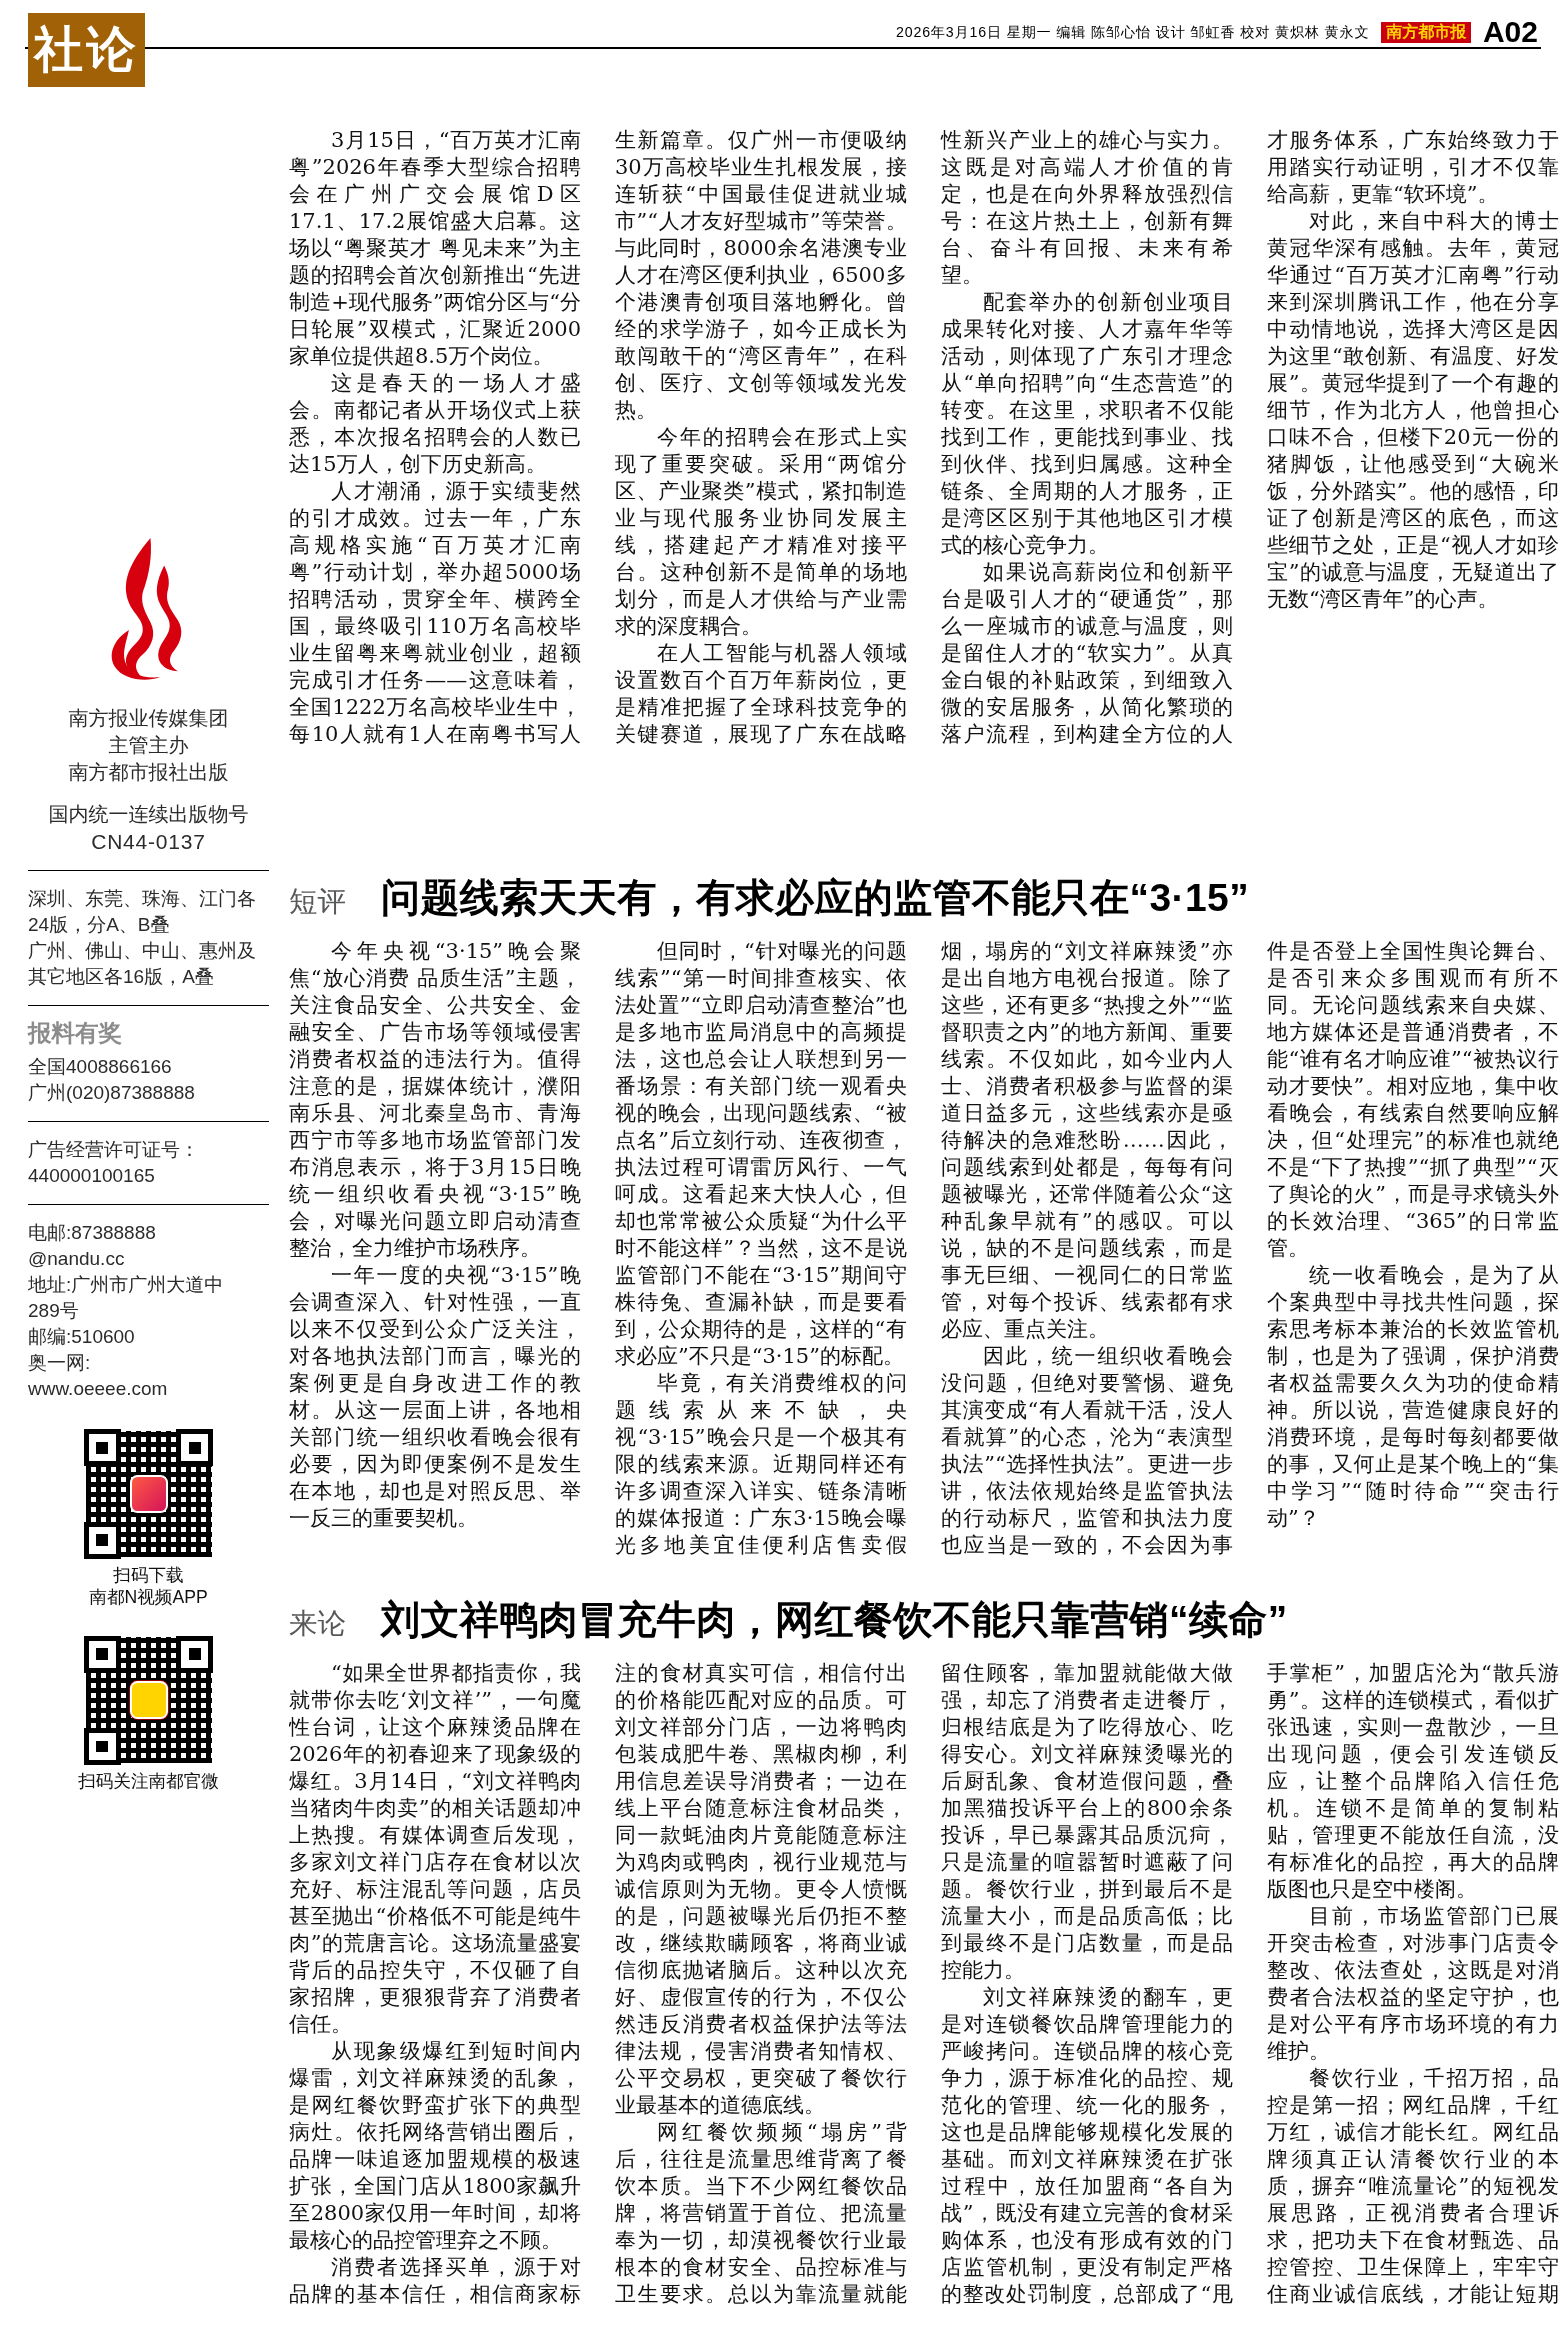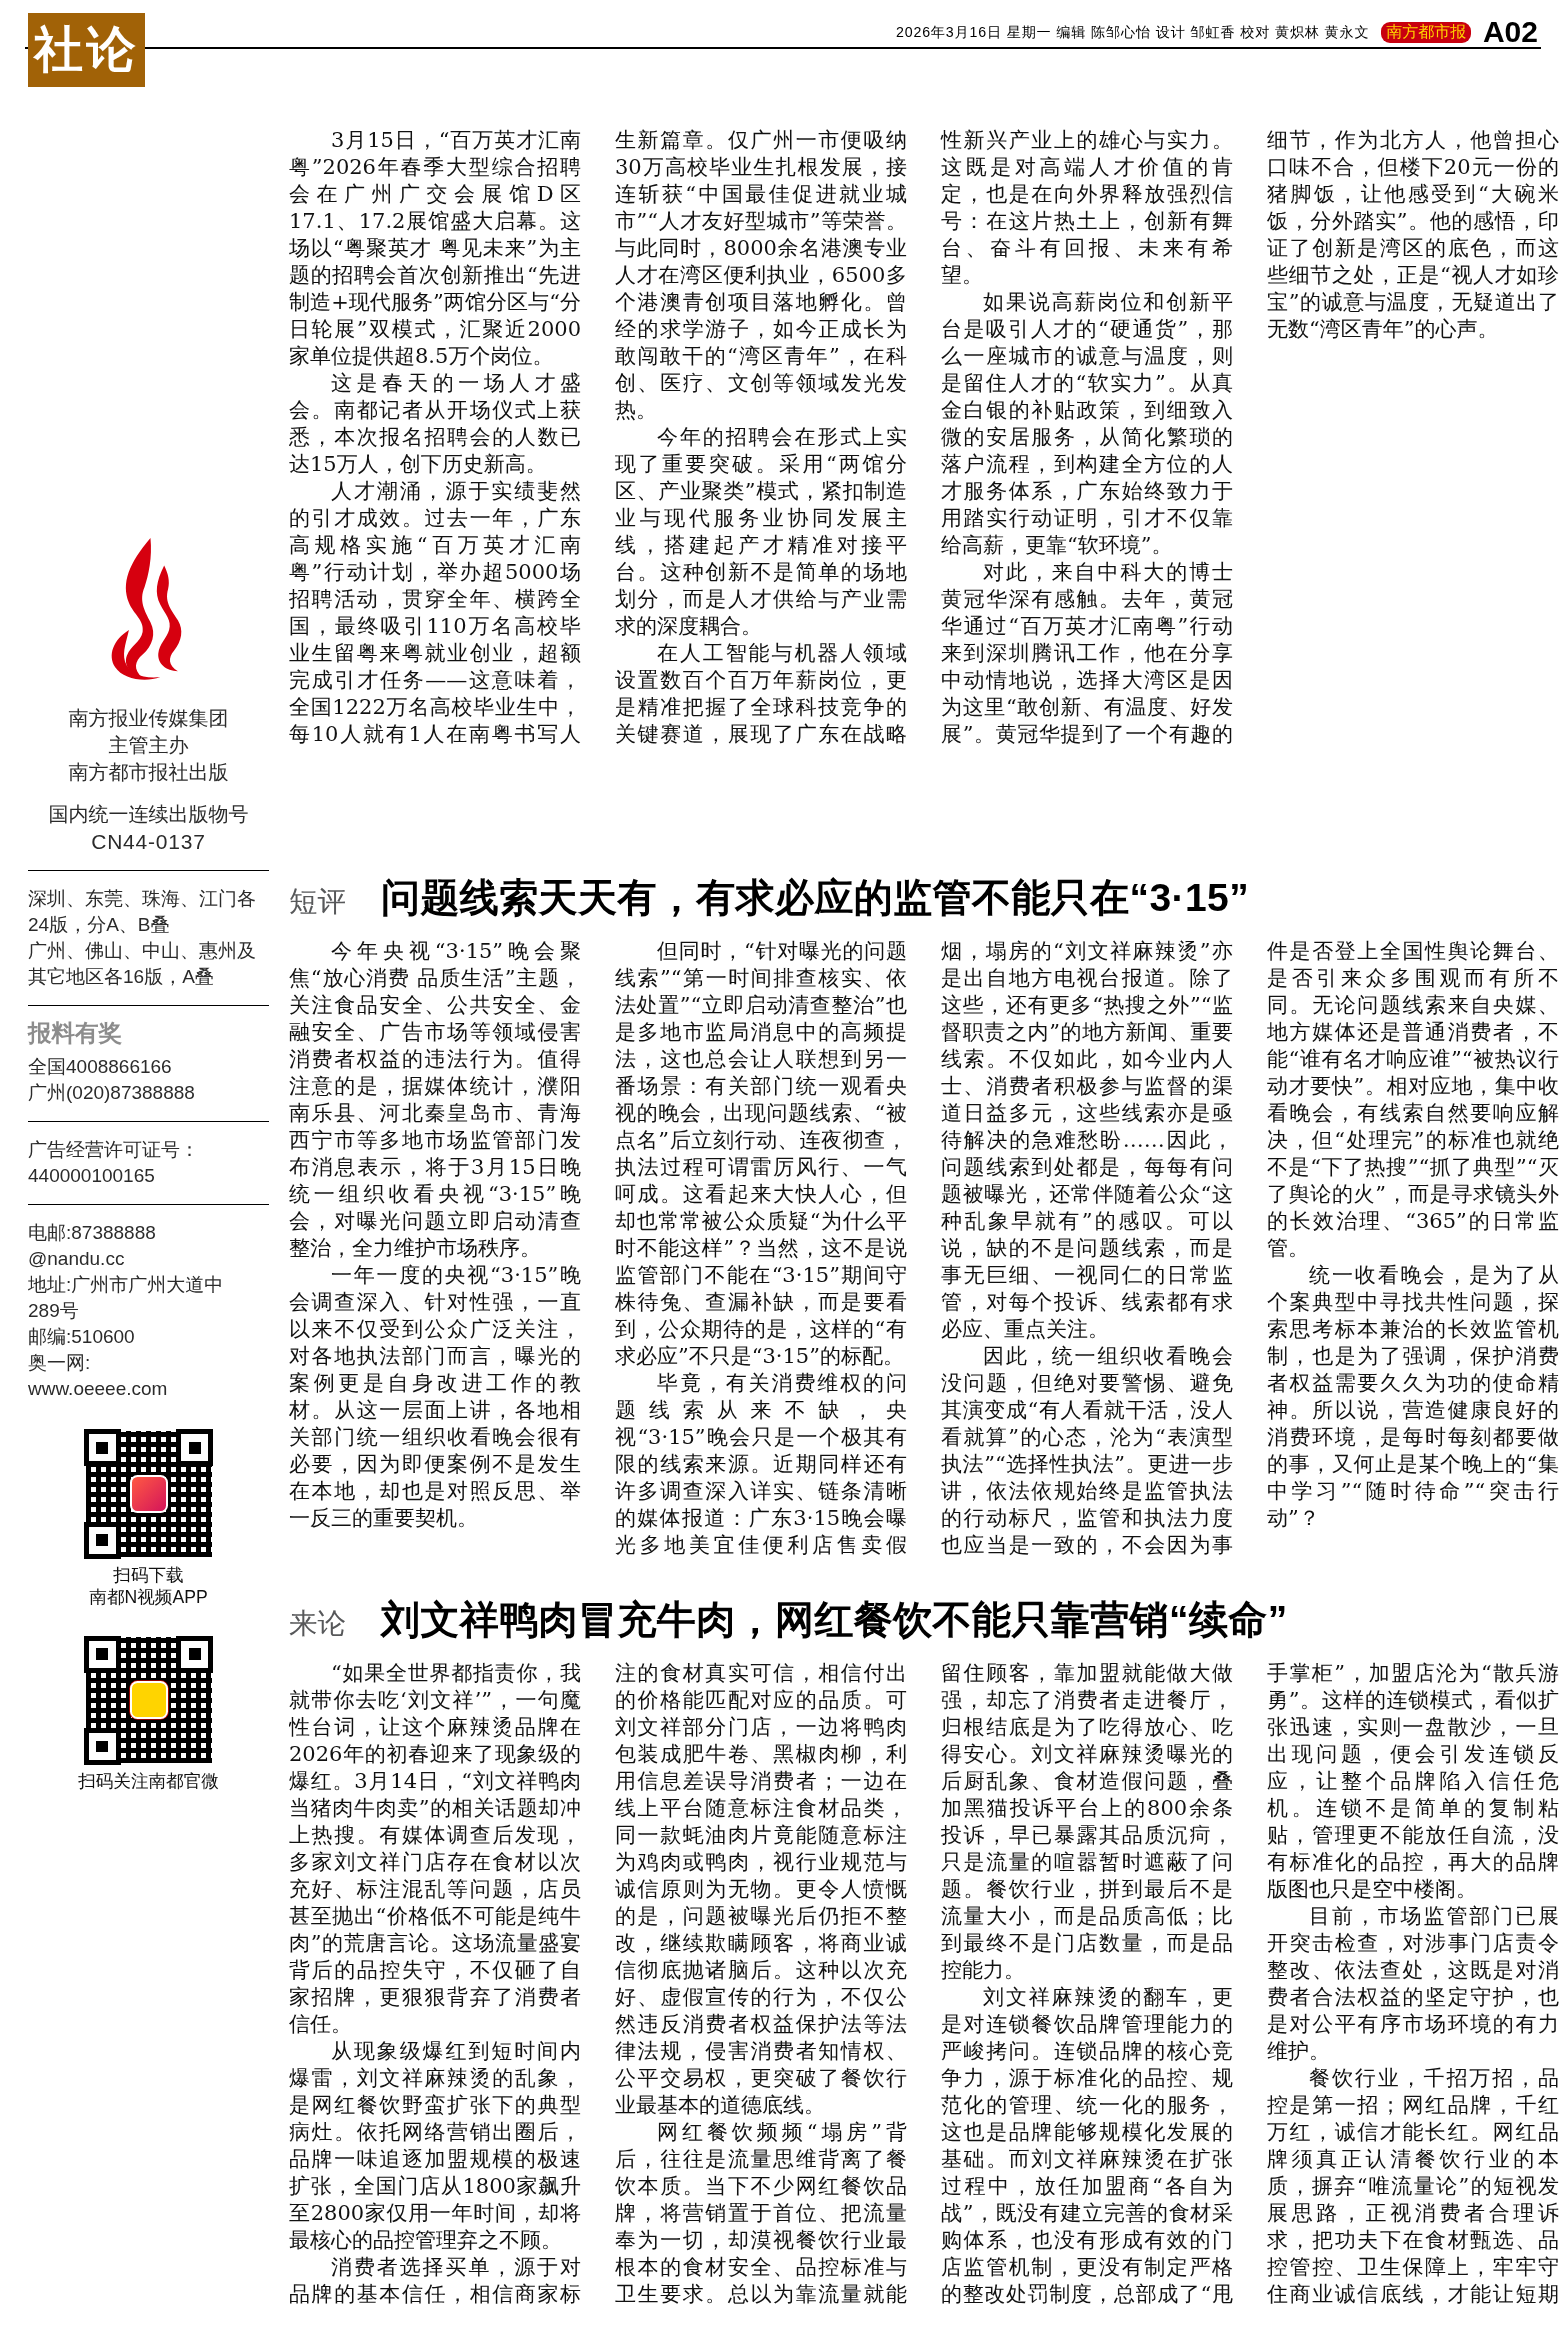--- a/index.html
+++ b/index.html
@@ -5,21 +5,21 @@
   html,body{margin:0;padding:0;}
   body{width:1560px;height:2342px;position:relative;background:#fff;color:#1a1a1a;
        font-family:"Liberation Sans",sans-serif;overflow:hidden;}
   
   .top-rule{position:absolute;left:25px;top:47px;width:1516px;border-top:2.5px solid #000;}
   .edition-box{position:absolute;left:28px;top:13.4px;width:117px;height:74px;background:#a16207;
        display:flex;align-items:center;justify-content:center;z-index:2;}
   .edition-box span{color:#fff;font-size:49px;font-weight:bold;letter-spacing:3.4px;}
   .head-right{position:absolute;right:22px;top:15px;display:flex;align-items:center;gap:11.7px;}
   .dateline{font-size:14.2px;color:#000;letter-spacing:0.8px;}
-  .masthead{background:#c8000f;color:#ffd400;font-weight:normal;font-size:16px;padding:2.5px 5px;line-height:1;border-radius:9px;}
+  .masthead{background:#c8000f;color:#ffd400;font-weight:bold;font-size:16px;padding:2.5px 5px;line-height:1;}
   .pagenum{font-size:30px;font-weight:900;color:#000;}
   
   .sidebar{position:absolute;left:28px;top:536px;width:241px;font-size:19px;line-height:25px;color:#2b2b2b;}
   .flame-wrap{display:flex;justify-content:center;margin-bottom:22px;}
   .sb-center{text-align:center;font-size:20px;line-height:27px;}
   .sb-left{text-align:left;font-size:19px;line-height:26px;}
   .sb-divider{border-top:0.8px solid #000;margin:15px 0;}
   .sb-gray-title{color:#8c8c8c;font-weight:bold;font-size:23.5px;margin:1.7px 0 8.4px 0;}
   .issn{font-size:21px;letter-spacing:0.8px;}
   .qr-block{margin-top:28.5px;display:flex;flex-direction:column;align-items:center;}
@@ -141,20 +141,21 @@
   </div>
 </div>
 
 <section class="article a1">
   <div class="colflow cf1">
       <p>3月15日，“百万英才汇南粤”2026年春季大型综合招聘会在广州广交会展馆D区17.1、17.2展馆盛大启幕。这场以“粤聚英才 粤见未来”为主题的招聘会首次创新推出“先进制造+现代服务”两馆分区与“分日轮展”双模式，汇聚近2000家单位提供超8.5万个岗位。</p>
       <p>这是春天的一场人才盛会。南都记者从开场仪式上获悉，本次报名招聘会的人数已达15万人，创下历史新高。</p>
       <p>人才潮涌，源于实绩斐然的引才成效。过去一年，广东高规格实施“百万英才汇南粤”行动计划，举办超5000场招聘活动，贯穿全年、横跨全国，最终吸引110万名高校毕业生留粤来粤就业创业，超额完成引才任务——这意味着，全国1222万名高校毕业生中，每10人就有1人在南粤书写人生新篇章。仅广州一市便吸纳30万高校毕业生扎根发展，接连斩获“中国最佳促进就业城市”“人才友好型城市”等荣誉。与此同时，8000余名港澳专业人才在湾区便利执业，6500多个港澳青创项目落地孵化。曾经的求学游子，如今正成长为敢闯敢干的“湾区青年”，在科创、医疗、文创等领域发光发热。</p>
       <p>今年的招聘会在形式上实现了重要突破。采用“两馆分区、产业聚类”模式，紧扣制造业与现代服务业协同发展主线，搭建起产才精准对接平台。这种创新不是简单的场地划分，而是人才供给与产业需求的深度耦合。</p>
       <p>在人工智能与机器人领域设置数百个百万年薪岗位，更是精准把握了全球科技竞争的关键赛道，展现了广东在战略性新兴产业上的雄心与实力。这既是对高端人才价值的肯定，也是在向外界释放强烈信号：在这片热土上，创新有舞台、奋斗有回报、未来有希望。</p>
+      <p>配套举办的创新创业项目成果转化对接、人才嘉年华等活动，则体现了广东引才理念从“单向招聘”向“生态营造”的转变。在这里，求职者不仅能找到工作，更能找到事业、找到伙伴、找到归属感。这种全链条、全周期的人才服务，正是湾区区别于其他地区引才模式的核心竞争力。</p>
       <p>如果说高薪岗位和创新平台是吸引人才的“硬通货”，那么一座城市的诚意与温度，则是留住人才的“软实力”。从真金白银的补贴政策，到细致入微的安居服务，从简化繁琐的落户流程，到构建全方位的人才服务体系，广东始终致力于用踏实行动证明，引才不仅靠给高薪，更靠“软环境”。</p>
       <p>对此，来自中科大的博士黄冠华深有感触。去年，黄冠华通过“百万英才汇南粤”行动来到深圳腾讯工作，他在分享中动情地说，选择大湾区是因为这里“敢创新、有温度、好发展”。黄冠华提到了一个有趣的细节，作为北方人，他曾担心口味不合，但楼下20元一份的猪脚饭，让他感受到“大碗米饭，分外踏实”。他的感悟，印证了创新是湾区的底色，而这些细节之处，正是“视人才如珍宝”的诚意与温度，无疑道出了无数“湾区青年”的心声。</p>
     </div>
 </section>
 
 <section class="article a2">
   <div class="sec-head">
     <span class="sec-label">短评</span>
     <h2>问题线索天天有，有求必应的监管不能只在“3·15”</h2>
   </div>

